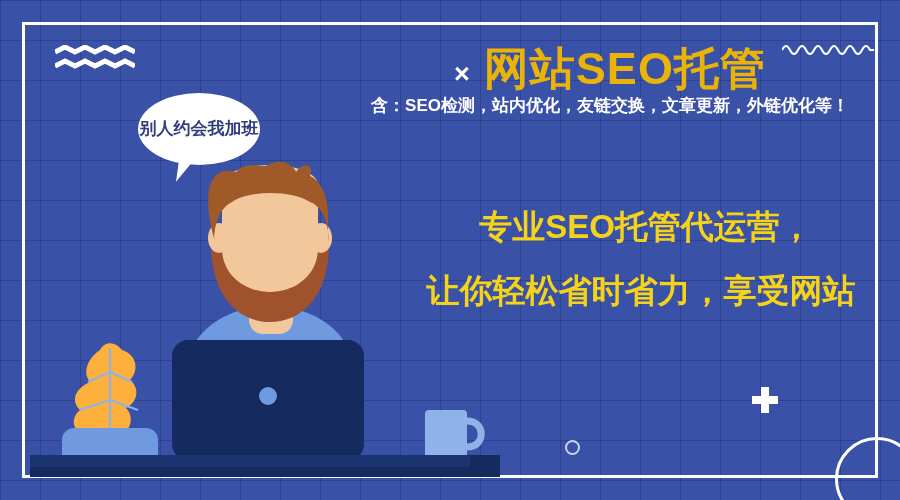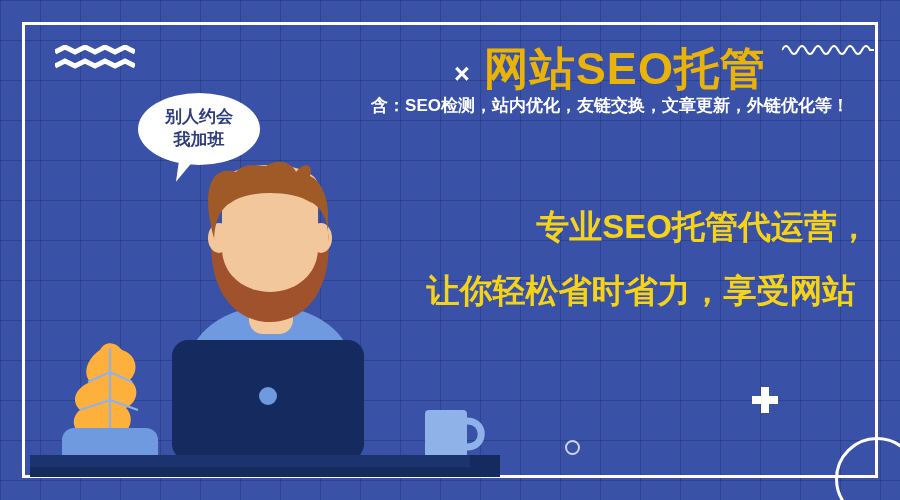--- a/index.html
+++ b/index.html
@@ -132,35 +132,34 @@
     left: 400px;
     top: 195px;
     width: 470px;
     color: #f5d318;
     font-size: 33px;
     font-weight: bold;
     line-height: 1.95;
     text-align: center;
   }
   .slogan-line { display: block; white-space: nowrap; }
-  .slogan-line.l1 { text-align: right; padding-left: 22px; }
+  .slogan-line.l1 { text-align: center; padding-left: 22px; }
   .slogan-line.l2 { text-align: center; letter-spacing: 0; padding-left: 12px; }
   .slogan-line.l3 { text-align: center; }
 
   
   .bubble {
     position: absolute;
     left: 138px;
     top: 93px;
     width: 122px;
     height: 72px;
     background: #ffffff;
     border-radius: 50%;
     display: flex;
-    flex-direction: column;
     align-items: center;
     justify-content: center;
   }
   .bubble-line {
     color: #2f3d7e;
     font-size: 17px;
     font-weight: bold;
     line-height: 1.35;
     white-space: nowrap;
   }

